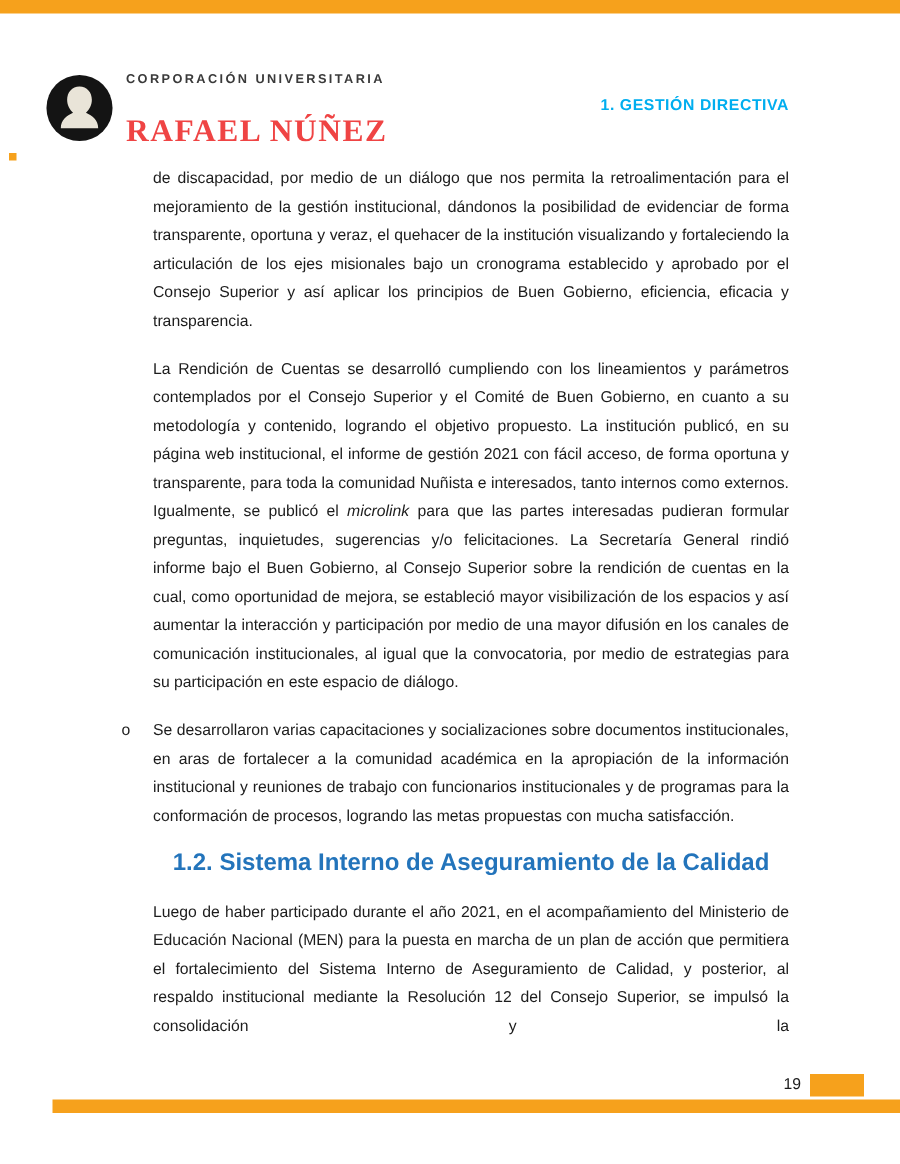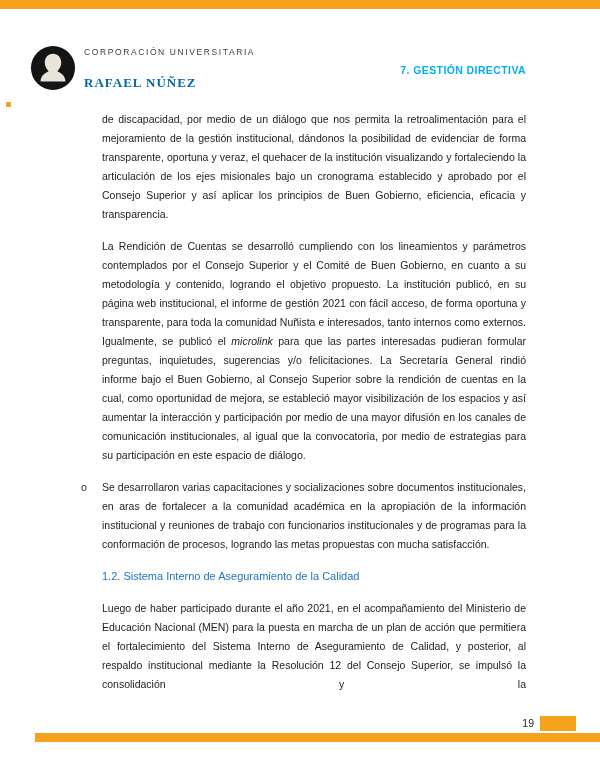--- a/index.html
+++ b/index.html
@@ -25,30 +25,30 @@
   }
 
   .header { position: absolute; top: 44px; left: 30px; right: 30px; height: 52px; }
 
   .logo { display: flex; align-items: center; gap: 8px; }
   .logo-emblem { width: 46px; height: 46px; flex: 0 0 auto; }
   .logo-text { padding-top: 3px; }
   .org1 {
     font-size: 8.5px;
     letter-spacing: 1.6px;
-    font-weight: 400;
+    font-weight: 700;
     color: #3a3a3a;
     white-space: nowrap;
   }
   .org2 {
     font-family: "Liberation Serif", serif;
-    font-size: 13px;
+    font-size: 21px;
     font-weight: 700;
     letter-spacing: 1px;
-    color: #0369a1;
+    color: #ef4444;
     white-space: nowrap;
     margin-top: 18px;
   }
 
   .section-title {
     position: absolute;
     top: 20px; right: 44px;
     font-size: 10.5px;
     font-weight: 700;
     letter-spacing: 0.4px;
@@ -76,24 +76,24 @@
 
   .bullet { position: relative; margin-bottom: 13px; }
   .bullet .marker {
     position: absolute;
     left: -21px; top: 0;
     font-size: 10.5px;
   }
   .bullet p { margin-bottom: 2px; }
 
   .heading {
-    font-size: 11px;
-    font-weight: 400;
+    font-size: 16px;
+    font-weight: 700;
     color: var(--heading-blue, #2374BB);
-    text-align: left;
+    text-align: center;
     margin: 14px 0 15px 0;
     line-height: 16px;
   }
 
   .page-num {
     position: absolute;
     right: 66px; bottom: 47px;
     font-size: 10.5px;
     color: #1c1c1c;
     text-align: right;
@@ -122,21 +122,21 @@
     <div class="logo">
       <svg class="logo-emblem" viewBox="0 0 48 48" aria-hidden="true">
         <circle cx="24" cy="24" r="23" fill="#141414"></circle>
         <path d="M24 9c-5.2 0-8.6 4.1-8.6 9.3 0 3.9 1.9 7.1 4.1 9-4.5 1.9-8.5 5.3-8.5 10.7h26c0-5.4-4-8.8-8.5-10.7 2.2-1.9 4.1-5.1 4.1-9C32.6 13.1 29.2 9 24 9z" fill="#e9e4d8"></path>
       </svg>
       <div class="logo-text">
         <div class="org1">CORPORACIÓN UNIVERSITARIA</div>
         <div class="org2">RAFAEL NÚÑEZ</div>
       </div>
     </div>
-    <div class="section-title">7. GESTIÓN DIRECTIVA</div>
+    <div class="section-title">1. GESTIÓN DIRECTIVA</div>
   </header>
 
   <div class="left-square"></div>
 
   <main class="content">
 
     <p>de discapacidad, por medio de un diálogo que nos permita la retroalimentación para el mejoramiento de la gestión institucional, dándonos la posibilidad de evidenciar de forma transparente, oportuna y veraz, el quehacer de la institución visualizando y fortaleciendo la articulación de los ejes misionales bajo un cronograma establecido y aprobado por el Consejo Superior y así aplicar los principios de Buen Gobierno, eficiencia, eficacia y transparencia.</p>
 
     <p><span>La Rendición de Cuentas se desarrolló cumpliendo con los lineamientos y parámetros contemplados por el Consejo Superior y el Comité de Buen Gobierno, en cuanto a su metodología y contenido, logrando el objetivo propuesto. La institución publicó, en su página web institucional, el informe de gestión 2021 con fácil acceso, de forma oportuna y transparente, para toda la comunidad Nuñista e interesados, tanto internos como externos. Igualmente, se publicó el </span><em>microlink</em><span> para que las partes interesadas pudieran formular preguntas, inquietudes, sugerencias y/o felicitaciones. La Secretaría General rindió informe bajo el Buen Gobierno, al Consejo Superior sobre la rendición de cuentas en la cual, como oportunidad de mejora, se estableció mayor visibilización de los espacios y así aumentar la interacción y participación por medio de una mayor difusión en los canales de comunicación institucionales, al igual que la convocatoria, por medio de estrategias para su participación en este espacio de diálogo.</span></p>
 

